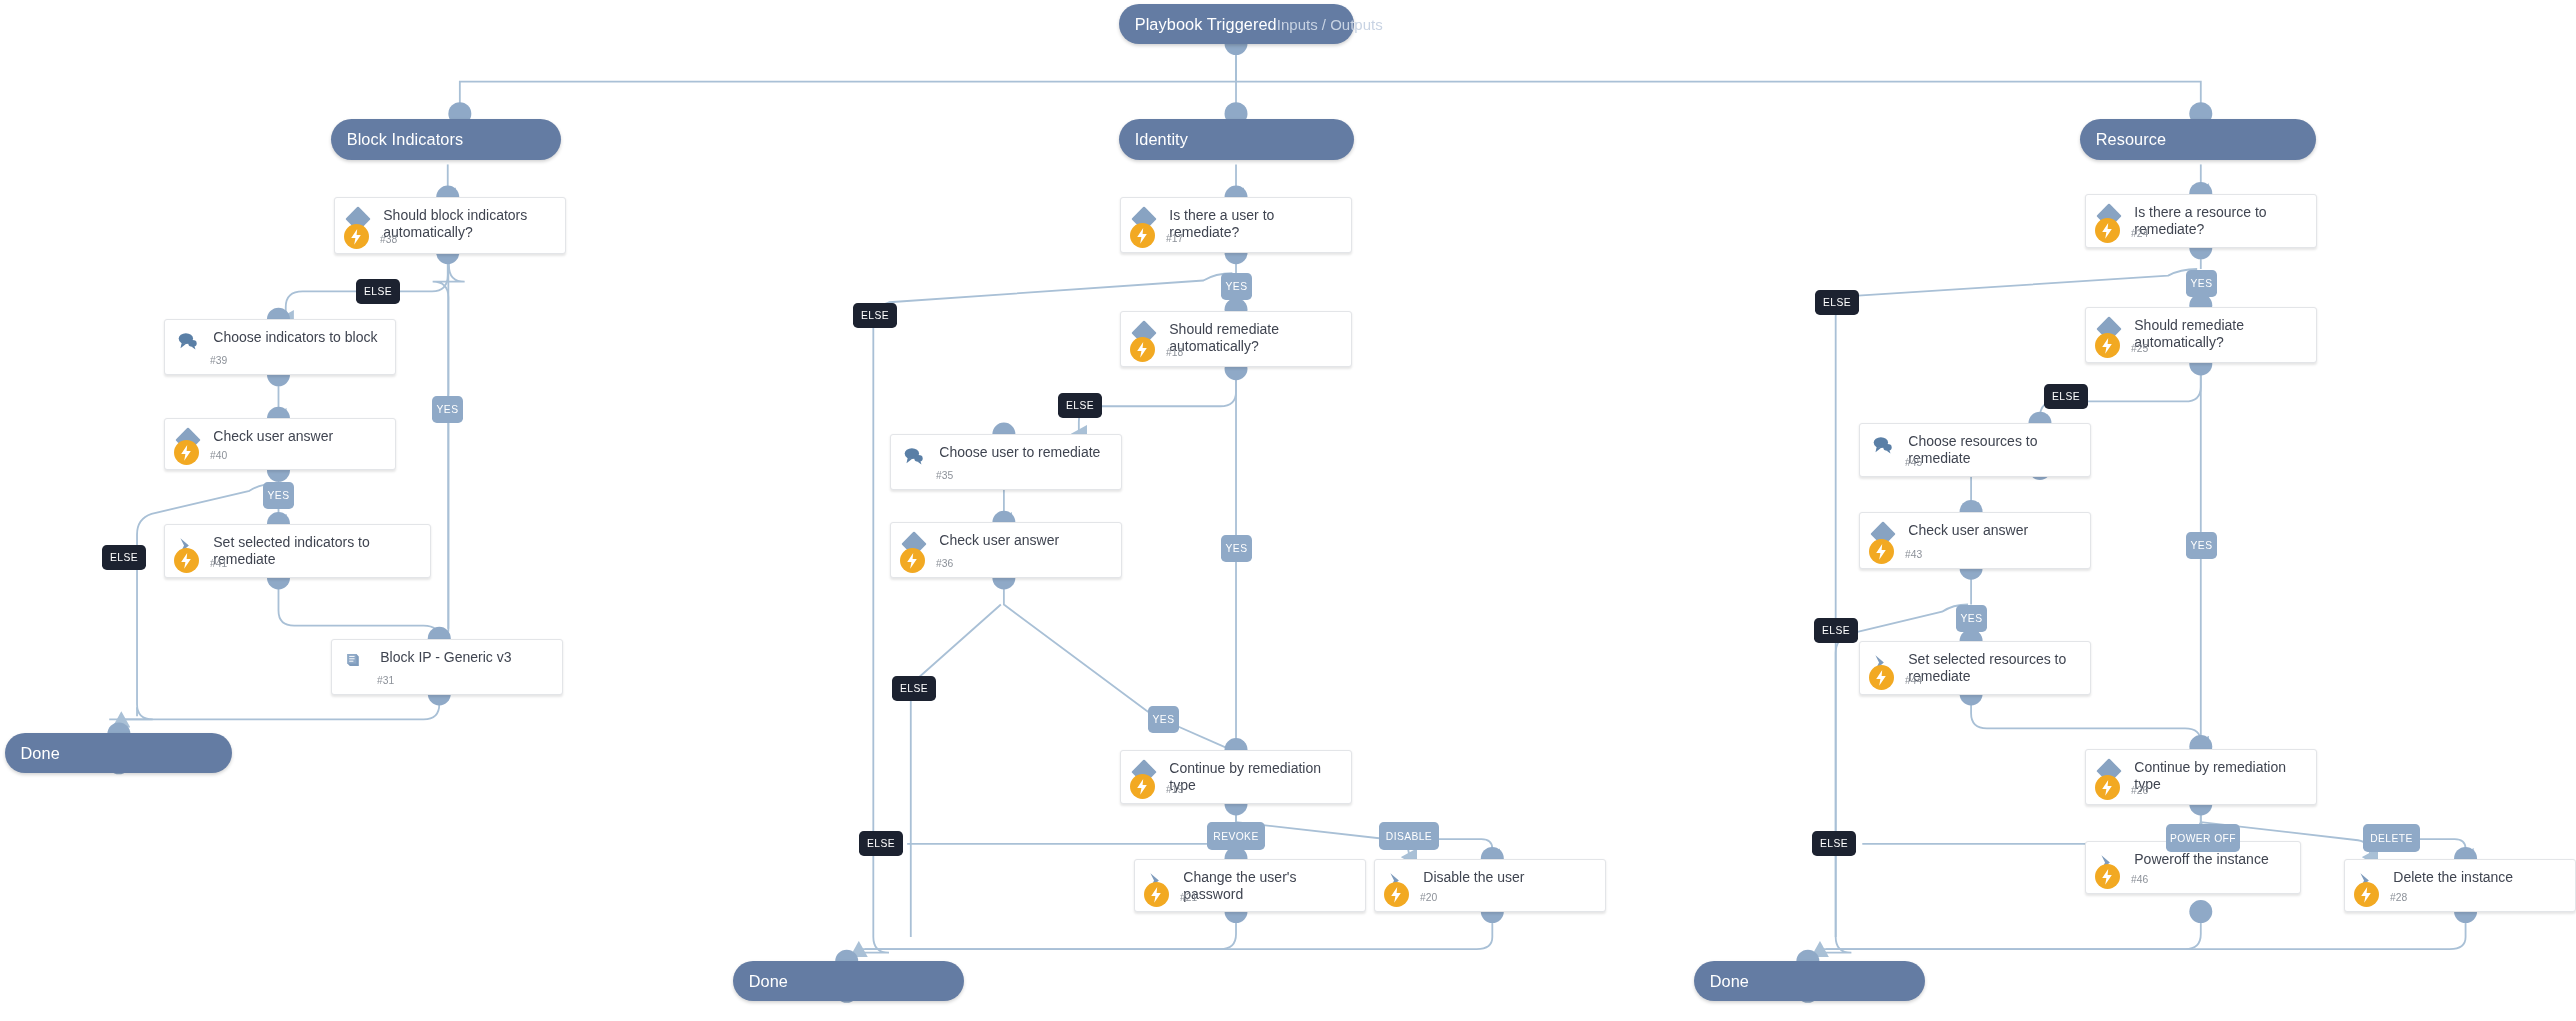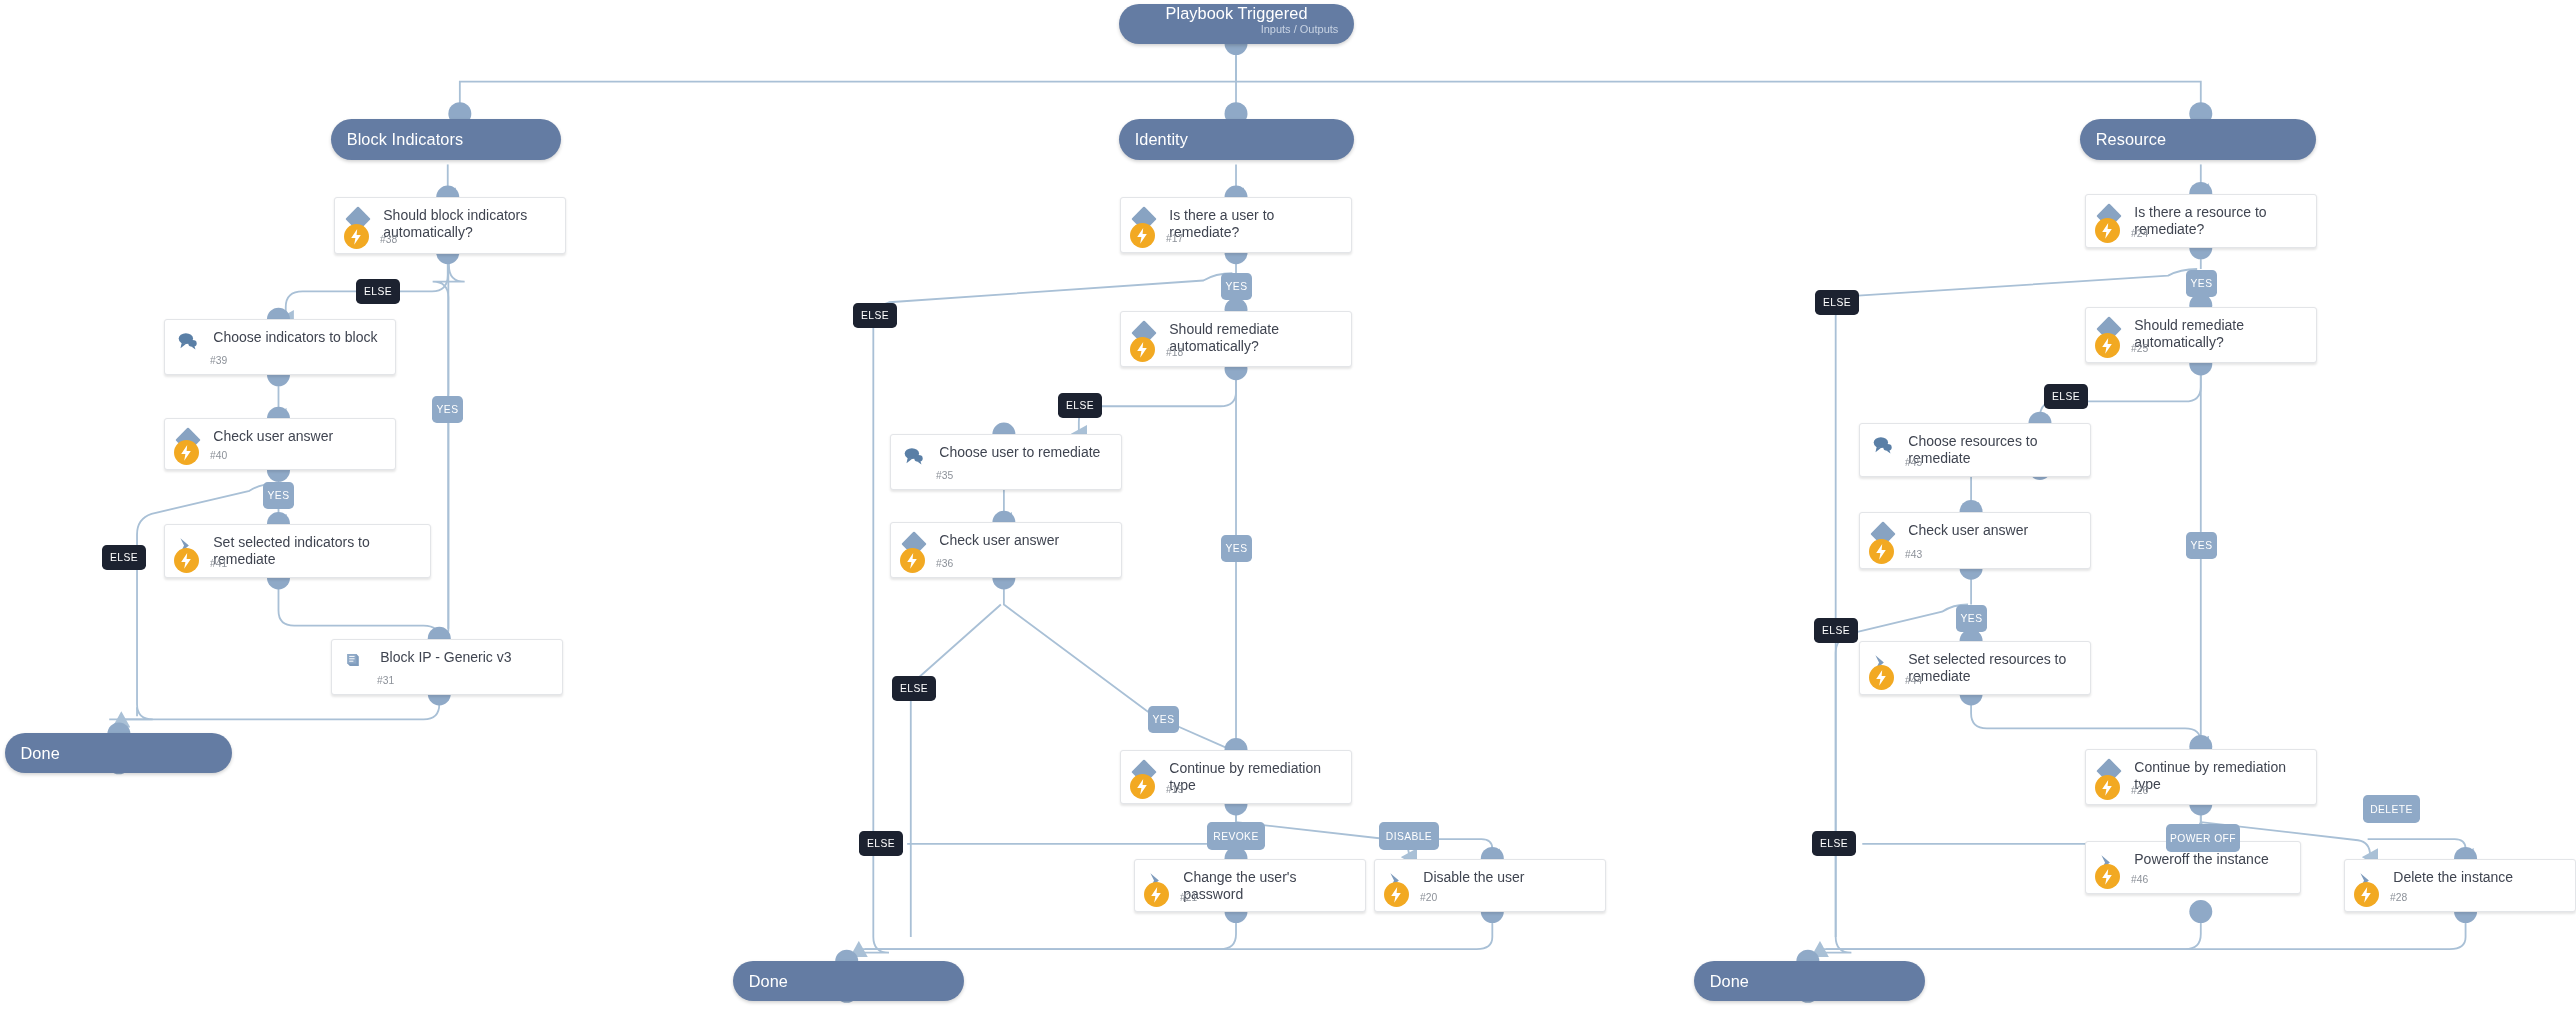--- a/index.html
+++ b/index.html
@@ -17,21 +17,21 @@
     color:#fff;
     box-sizing:border-box;
   }
   .bar .bar-title{
     font-size:16.3px;
     color:#ffffff;
     letter-spacing:0.1px;
     white-space:nowrap;
   }
   .bar .bar-sub{
-    font-size:11px;
+    font-size:15px;
     color:#c8d3e3;
     margin-left:auto;
     white-space:nowrap;
   }
 
   
   .card{
     position:absolute;
     background:#ffffff;
     border:0.6px solid #e3e5e8;
@@ -239,21 +239,21 @@
         <circle cx="3640" cy="1330" r="19"></circle>
       <circle cx="3640" cy="1420" r="19"></circle>
         <circle cx="3640" cy="1508" r="19"></circle>
       <circle cx="4078" cy="1420" r="19"></circle>
         <circle cx="4078" cy="1508" r="19"></circle>
       <circle cx="2990" cy="1590" r="19"></circle>
         <circle cx="2990" cy="1640" r="19"></circle>
     </g>
   </svg>
 
-  <div class="bar" style="left:1119px;top:4.2px;width:235px;height:40px;padding:0 15.7px;flex-direction:column;">
+  <div class="bar" style="left:1119px;top:4.2px;width:235px;height:40px;padding:0 15.7px;">
     <span class="bar-title">Playbook Triggered</span>
     <span class="bar-sub">Inputs / Outputs</span>
   </div>
 
   <div class="bar" style="left:331px;top:119px;width:230px;height:41px;padding:0 15.7px;">
     <span class="bar-title">Block Indicators</span>
   </div>
 
   <div class="bar" style="left:1119px;top:119px;width:235px;height:41px;padding:0 15.7px;">
     <span class="bar-title">Identity</span>
@@ -644,18 +644,18 @@
   </div>
   <div class="badge dark" style="left:1814px;top:618px;width:44px;height:25.4px;">
     <span>ELSE</span>
   </div>
   <div class="badge dark" style="left:1812px;top:831px;width:44px;height:25.4px;">
     <span>ELSE</span>
   </div>
   <div class="badge blue" style="left:2166px;top:824px;width:74px;height:28px;">
     <span>POWER OFF</span>
   </div>
-  <div class="badge blue" style="left:2363px;top:795px;width:57px;height:28px;">
+  <div class="badge blue" style="left:2363px;top:824px;width:57px;height:28px;">
     <span>DELETE</span>
   </div>
 
 </div>
 
 
 </body></html>

